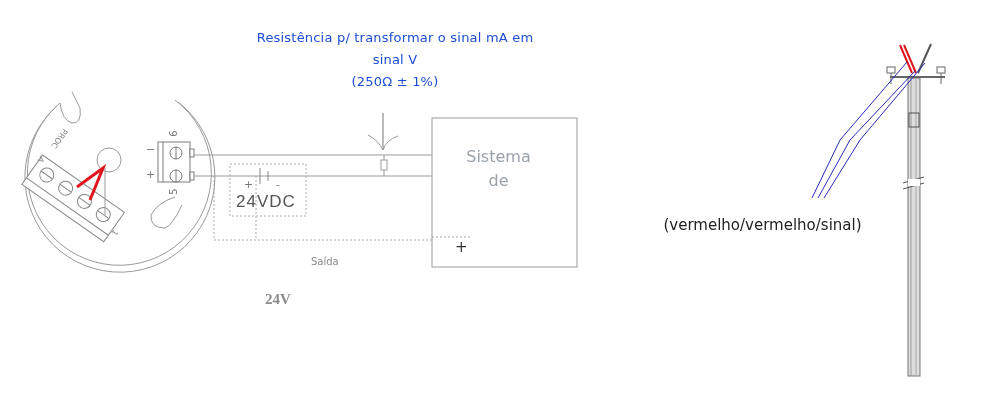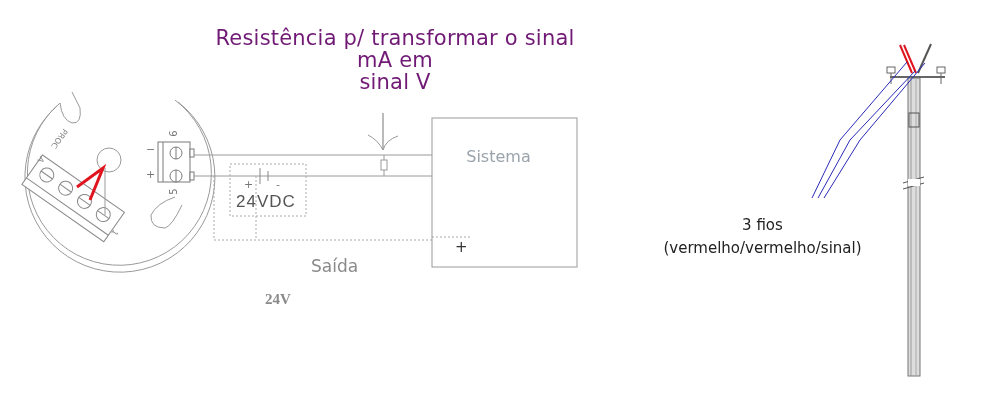--- a/index.html
+++ b/index.html
@@ -1,22 +1,22 @@
 <!DOCTYPE html>
 <html><head>
   <meta charset="utf-8">
   <style>
     html, body { margin:0; padding:0; background:#ffffff; }
     body { width:988px; height:410px; position:relative; overflow:hidden; font-family:"DejaVu Sans", sans-serif; }
     .abs { position:absolute; }
-    .note { color:#701a75; font-size:21px; line-height:22px; text-align:center; letter-spacing:0.2px; }
+    .note { color:#1d4ed8; font-size:13px; line-height:22px; text-align:center; letter-spacing:0.2px; }
     .ctl { color:#9aa3ab; font-size:16px; line-height:24px; text-align:center; }
     .vdc { color:#555; font-size:17px; letter-spacing:1px; font-family:"Liberation Sans", sans-serif; }
     .lbl24 { color:#8a8a8a; font-weight:bold; font-size:15px; font-family:"Liberation Serif", serif; }
-    .saida { color:#8a8a8a; font-size:17px; }
+    .saida { color:#8a8a8a; font-size:10px; }
     .fios { color:#222; font-size:15px; line-height:23px; text-align:center; }
     svg { position:absolute; left:0; top:0; }
   </style>
 </head>
 <body>
 
 <svg width="988" height="410" viewBox="0 0 988 410">
 
   <g fill="none" stroke="#9a9a9a" stroke-width="1">
     <path d="M 60 103 A 92 92 0 1 0 175 100"></path>
@@ -101,38 +101,39 @@
     <line x1="931" y1="44" x2="918" y2="73" stroke="#555" stroke-width="2"></line>
     <path d="M 907 62 L 840 140 L 812 198" stroke="#2a2ab8" stroke-width="1"></path>
     <path d="M 915 71 L 850 140 L 818 198" stroke="#2a2ab8" stroke-width="1"></path>
     <path d="M 925 63 L 860 140 L 824 198" stroke="#2a2ab8" stroke-width="1"></path>
   </g>
 </svg>
 
 <div class="abs note" style="left:200px;top:27px;width:390px;">
   <div>Resistência p/ transformar o sinal mA em</div>
   <div>sinal V</div>
+  <div>(250Ω ± 1%)</div>
 </div>
 
 <div class="abs ctl" style="left:432px;top:145px;width:133px;">
   <div>Sistema</div>
+  <div>de</div>
 </div>
 <div class="abs" style="left:455px;top:238px;color:#333;font-size:15px;">+</div>
 
 <div class="abs vdc" style="left:236px;top:192px;text-align:center;">24VDC</div>
 <div class="abs" style="left:244px;top:178px;color:#777;font-size:11px;">+</div>
 <div class="abs" style="left:276px;top:178px;color:#777;font-size:11px;">-</div>
 
 <div class="abs" style="left:146px;top:143px;color:#777;font-size:11px;">−</div>
 <div class="abs" style="left:146px;top:168px;color:#777;font-size:11px;">+</div>
 <div class="abs" style="left:170px;top:128px;color:#777;font-size:10px;transform:rotate(-90deg);">6</div>
 <div class="abs" style="left:170px;top:186px;color:#777;font-size:10px;transform:rotate(-90deg);">5</div>
 <div class="abs" style="left:48px;top:134px;color:#888;font-size:8px;transform:rotate(125deg);">PROC</div>
 <div class="abs" style="left:38px;top:155px;color:#888;font-size:8px;transform:rotate(125deg);">A</div>
 <div class="abs" style="left:112px;top:228px;color:#888;font-size:8px;transform:rotate(125deg);">1</div>
 
 <div class="abs lbl24" style="left:265px;top:255px;margin-top:36px;">24V</div>
 <div class="abs saida" style="left:311px;top:256px;">Saída</div>
 
 <div class="abs fios" style="left:620px;top:214px;width:285px;">
-  <div>3 fios</div>
   <div>(vermelho/vermelho/sinal)</div>
 </div>
 
 </body></html>

